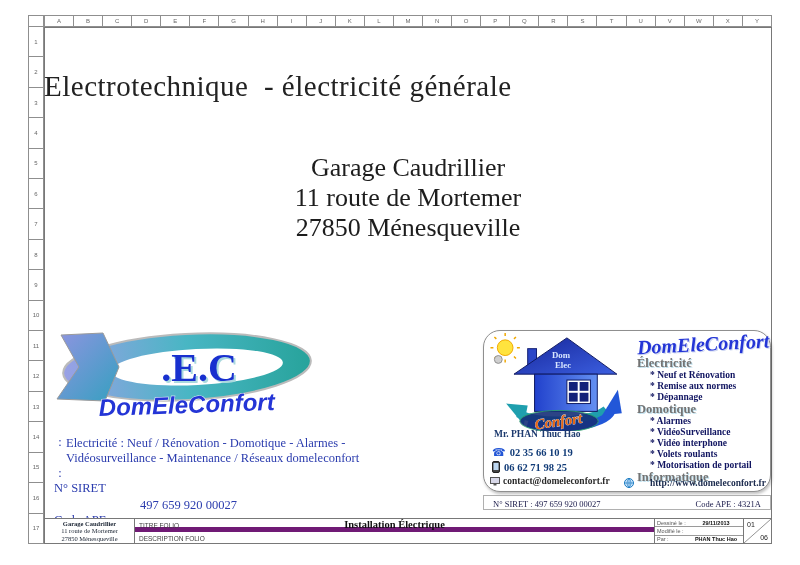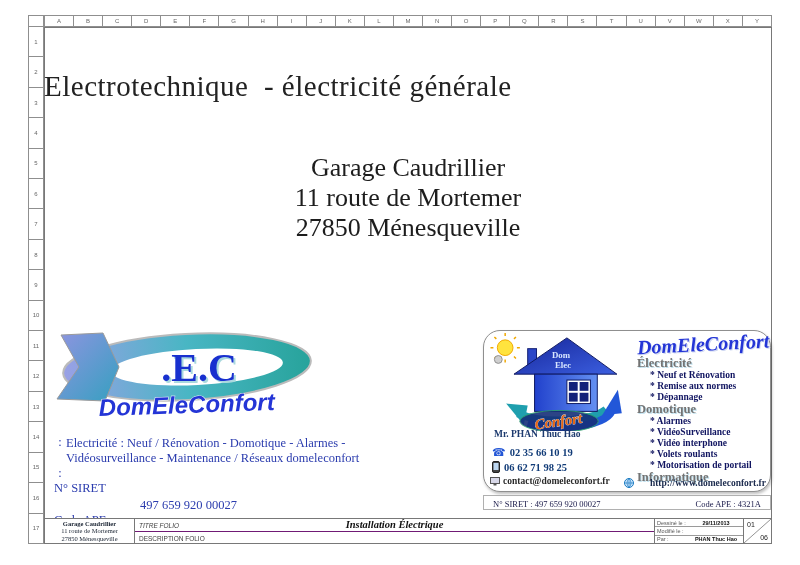--- a/index.html
+++ b/index.html
@@ -71,21 +71,21 @@
     align-items:flex-end;padding:0 9px;font-family:"Liberation Serif",serif;font-size:8.5px;color:#1a1a4a;}
 
   
   .titleblock{position:absolute;left:44px;top:518px;width:728px;height:26px;box-sizing:border-box;
     border:1px solid #787878;display:flex;background:#fff;}
   .tb-address{width:90px;flex:none;border-right:1px solid #787878;text-align:center;
     font-family:"Liberation Serif",serif;font-size:6.5px;line-height:7.4px;padding-top:1px;
     color:#1a2433;box-sizing:border-box;}
   .tb-address .l1{font-weight:bold;}
   .tb-main{flex:1;display:flex;flex-direction:column;}
-  .tb-row1{height:13px;border-bottom:1px solid #701a75;position:relative;box-sizing:border-box;font-style:italic;}
+  .tb-row1{height:13px;border-bottom:5px solid #701a75;position:relative;box-sizing:border-box;}
   .tb-row2{flex:1;position:relative;}
   .tb-label{position:absolute;left:4px;top:3px;font-size:6.5px;color:#3d3d3d;}
   .tb-value{position:absolute;left:0;right:0;top:0;text-align:center;
     font-family:"Liberation Serif",serif;font-weight:bold;font-size:10.5px;color:#111;}
   .tb-meta{width:88px;flex:none;border-left:1px solid #787878;display:flex;flex-direction:column;}
   .meta-row{flex:1;display:flex;align-items:center;border-bottom:1px solid #9a9a9a;
     padding:0 2px;box-sizing:border-box;}
   .meta-row:last-child{border-bottom:none;}
   .meta-label{width:34px;flex:none;font-size:5.5px;color:#555;}
   .meta-value{flex:1;font-size:5.5px;font-weight:bold;color:#111;text-align:center;}

